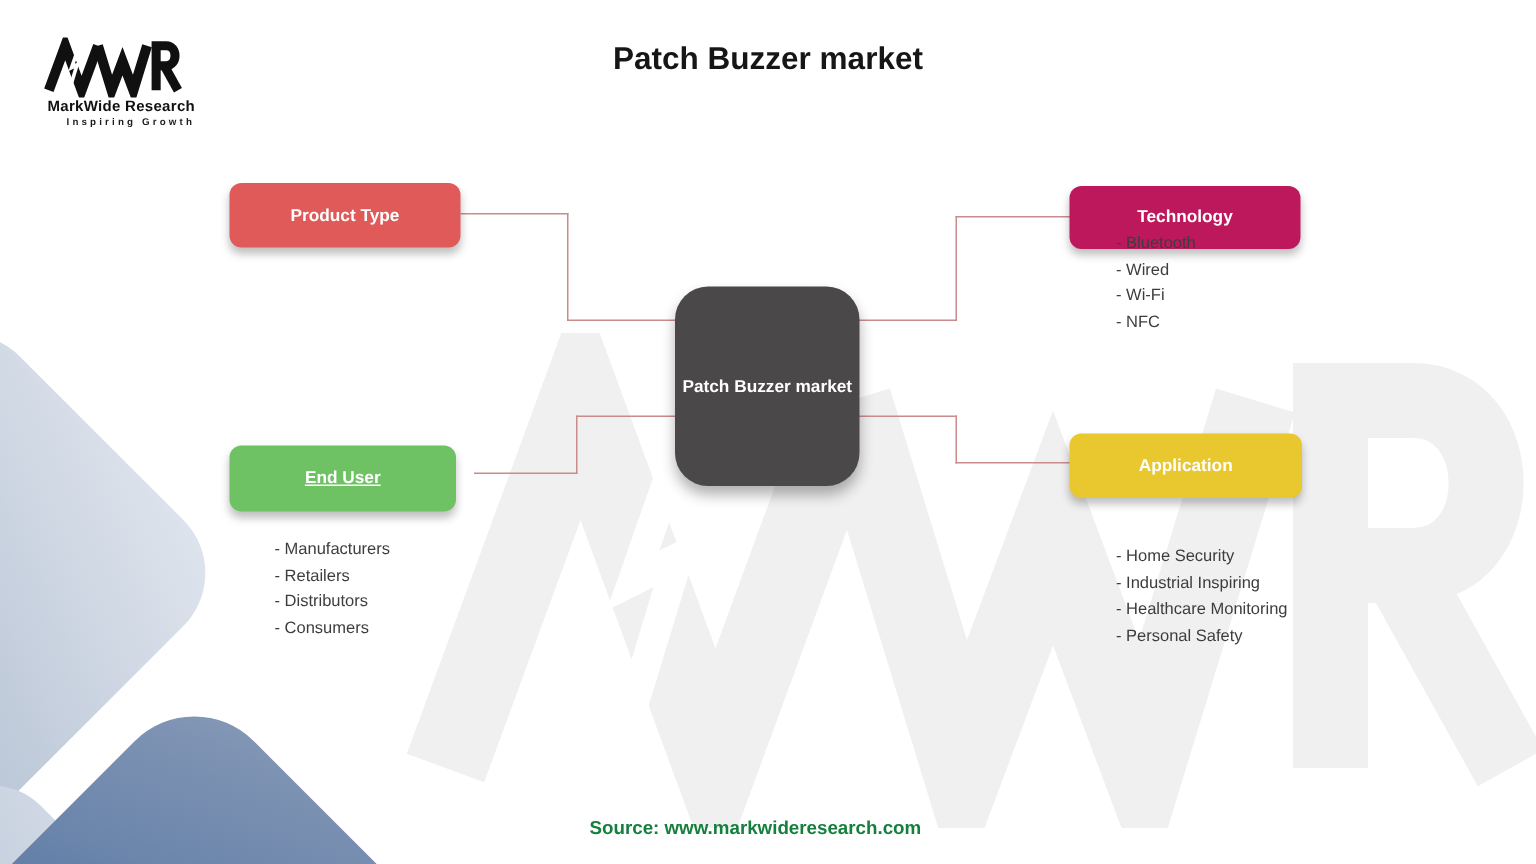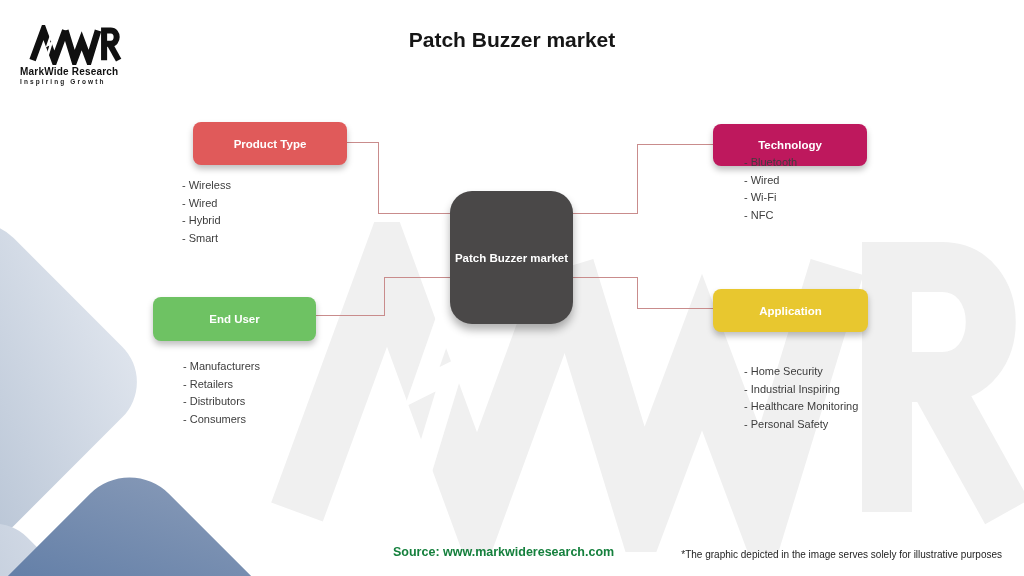--- a/index.html
+++ b/index.html
@@ -40,21 +40,21 @@
 
   
   .watermark {
     position: absolute; left: 252px; top: 222px;
     width: 790px; height: 330px;
     color: #f0f0f0;
     z-index: 0;
   }
 
   
-  .logo { position: absolute; left: 20px; top: 25px; width: 110px; text-align: left; z-index: 5; }
+  .logo { position: absolute; left: 20px; top: 25px; width: 110px; text-align: right; z-index: 5; }
   .logo-mark { width: 100px; height: 40px; display: block; margin: 0 auto; color: #101010; }
   .logo-brand { font-size: 10px; font-weight: bold; color: #101010; letter-spacing: 0.2px; margin-top: 1px; white-space: nowrap; }
   .logo-tagline { font-size: 6.5px; font-weight: bold; color: #1c1c1c; letter-spacing: 2.1px; margin-top: 1px; white-space: nowrap; }
 
   .page-title {
     position: absolute; left: 0; right: 0; top: 28px;
     text-align: center;
     font-size: 21px; font-weight: bold; color: #161616;
     z-index: 5;
   }
@@ -78,21 +78,21 @@
   .node-box {
     position: absolute;
     display: flex; align-items: center; justify-content: center;
     border-radius: 8px;
     color: #ffffff; font-size: 11.5px; font-weight: bold;
     box-shadow: 0 4px 6px rgba(0,0,0,0.25);
     z-index: 4;
   }
   .b-pt   { left: 153px; top: 122px; width: 154px; height: 43px; }
   .b-tech { left: 713px; top: 124px; width: 154px; height: 42px; }
-  .b-eu   { left: 153px; top: 297px; width: 163px; height: 44px; }
+  .b-eu   { left: 153px; top: 297px; width: 151px; height: 44px; text-decoration: underline; }
   .b-app  { left: 713px; top: 289px; width: 155px; height: 43px; text-align: right; }
 
   .center-box {
     position: absolute; left: 450px; top: 191px; width: 123px; height: 133px;
     border-radius: 22px;
     display: flex; align-items: center; justify-content: center;
     text-align: center;
     color: #ffffff; font-size: 11.5px; font-weight: bold;
     box-shadow: 0 6px 9px rgba(0,0,0,0.3);
     z-index: 4;
@@ -163,29 +163,23 @@
   <div class="cl c3b"></div>
   <div class="cl c3c"></div>
   <div class="cl c4a"></div>
   <div class="cl c4b"></div>
   <div class="cl c4c"></div>
 
   <div class="center-box" style="background: rgb(74, 72, 72);">
     <span>Patch Buzzer market</span>
   </div>
 
-  <div class="node-box b-pt" style="background: rgb(224, 90, 90); margin-left: 40px;">
+  <div class="node-box b-pt" style="background: rgb(224, 90, 90);">
     <span>Product Type</span>
   </div>
-  <ul class="node-items i-pt">
-    <li>- Wireless</li>
-    <li>- Wired</li>
-    <li>- Hybrid</li>
-    <li>- Smart</li>
-  </ul>
 
   <div class="node-box b-tech" style="background: #be185d;">
     <span>Technology</span>
   </div>
   <ul class="node-items i-tech">
     <li>- Bluetooth</li>
     <li>- Wired</li>
     <li>- Wi-Fi</li>
     <li>- NFC</li>
   </ul>
@@ -204,15 +198,14 @@
     <span>Application</span>
   </div>
   <ul class="node-items i-app">
     <li>- Home Security</li>
     <li>- Industrial Inspiring</li>
     <li>- Healthcare Monitoring</li>
     <li>- Personal Safety</li>
   </ul>
 
   <div class="source-text">Source: www.markwideresearch.com</div>
-  <div class="disclaimer-text">*The graphic depicted in the image serves solely for illustrative purposes</div>
 
 </div>
 
 </body></html>

